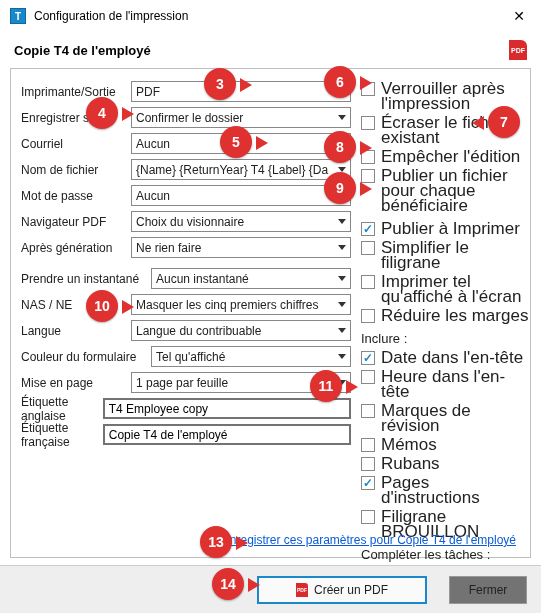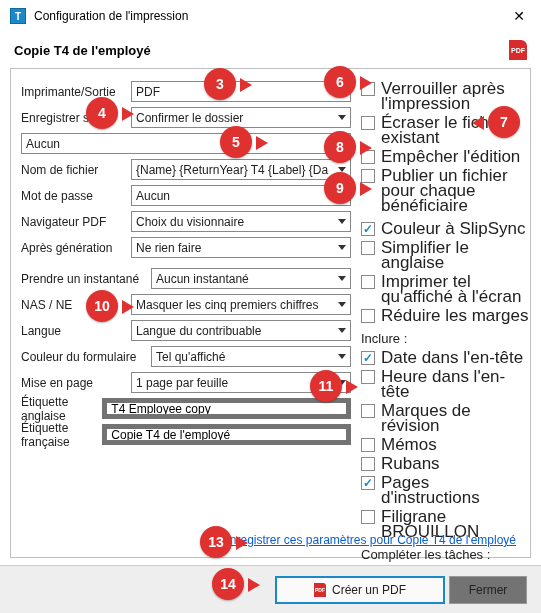--- a/index.html
+++ b/index.html
@@ -22,36 +22,36 @@
 .cols { display:flex; gap:10px; }
 .left { flex:0 0 330px; }
 .right { flex:1; }
 
 .row { display:flex; align-items:center; margin-bottom:5px; height:21px; }
 .row .label { width:110px; font-size:12px; color:#222; }
 .row .combo { flex:1; position:relative; }
 .combo select, .combo .box { width:100%; height:21px; border:1px solid #888; background:#fff; padding:0 4px; font-size:12px; color:#222; }
 .combo .box { display:flex; align-items:center; position:relative; }
 .combo .box::after { content:""; position:absolute; right:4px; top:7px; border-left:4px solid transparent; border-right:4px solid transparent; border-top:5px solid #333; }
-.textinput { width:100%; height:21px; border:5px solid #737373; padding:0 4px; font-size:12px; }
+.textinput { width:100%; height:21px; border:2px solid #737373; padding:0 4px; font-size:12px; }
 
 .cb-row { display:flex; align-items:flex-start; margin-bottom:4px; gap:6px; line-height:15px; }
 .cb { width:14px; height:14px; border:1px solid #888; flex:0 0 14px; display:flex; align-items:center; justify-content:center; margin-top:1px; background:#fff; }
 .cb.checked::before { content:"✓"; font-size:12px; color:#1a88c9; font-weight:bold; line-height:12px; }
 .cb-row .lbl { font-size:17px; color:#222; }
 
 .section-title { font-size:13px; color:#222; margin:8px 0 4px 0; }
 
 .task-combo { width:100%; height:22px; border:1px solid #888; background:#fff; margin-bottom:6px; position:relative; }
 .task-combo::after { content:""; position:absolute; right:4px; top:7px; border-left:4px solid transparent; border-right:4px solid transparent; border-top:5px solid #333; }
 
 .link-row { position:absolute; bottom:10px; right:14px; }
 .link-row a { color:#0b5cd6; font-size:12px; text-decoration:underline; cursor:pointer; }
 
-.footer { position:absolute; bottom:0; left:0; right:0; height:48px; background:#eee; border-top:1px solid #ccc; display:flex; align-items:center; justify-content:flex-end; padding:0 14px; gap:4px; }
+.footer { position:absolute; bottom:0; left:0; right:0; height:48px; background:#eee; border-top:1px solid #ccc; display:flex; align-items:center; justify-content:flex-end; padding:0 14px; gap:22px; }
 .btn { height:28px; min-width:78px; border:1px solid #999; background:#737373; display:flex; align-items:center; justify-content:center; gap:6px; font-size:12px; color:#222; cursor:pointer; padding:0 12px; }
 .btn.primary { min-width:170px; border:2px solid #1a88c9; background:#fafafa; }
 .btn .mini-pdf { width:12px; height:14px; background:#d92b2b; border-top-right-radius:3px; display:flex; align-items:center; justify-content:center; }
 .btn .mini-pdf span { color:#fff; font-size:5px; font-weight:bold; }
 
 .callout { position:absolute; width:40px; height:40px; pointer-events:none; z-index:50; }
 .callout .tail { position:absolute; right:-8px; top:14px; border-top:7px solid transparent; border-bottom:7px solid transparent; border-left:12px solid #e03131; }
 .callout.left-tail .tail { right:auto; left:-8px; border-left:none; border-right:12px solid #e03131; }
 .callout .bubble { position:absolute; left:0; top:4px; width:32px; height:32px; background:#e03131; border-radius:50%; display:flex; align-items:center; justify-content:center; color:#fff; font-weight:bold; font-size:14px; box-shadow:0 1px 2px rgba(0,0,0,.3); }
 .callout.left-tail .bubble { left:8px; }
@@ -92,20 +92,21 @@
       <div class="row">
           <div class="label">Enregistrer sous</div>
         <div class="combo">
             <div class="box">
               <span>Confirmer le dossier</span>
             </div>
           </div>
         </div>
 
       <div class="row">
+          <div class="label">Courriel</div>
         <div class="combo">
             <div class="box">
               <span>Aucun</span>
             </div>
           </div>
         </div>
 
       <div class="row">
           <div class="label">Nom de fichier</div>
         <div class="combo">
@@ -210,25 +211,25 @@
       <div class="cb-row">
           <div class="cb"></div>
           <div class="lbl">Empêcher l'édition</div>
         </div>
       <div class="cb-row">
           <div class="cb"></div>
           <div class="lbl">Publier un fichier pour chaque bénéficiaire</div>
         </div>
       <div class="cb-row" style="margin-top:8px;">
           <div class="cb checked"></div>
-          <div class="lbl">Couleur à SlipSync</div>
-        </div>
-      <div class="cb-row">
-          <div class="cb"></div>
-          <div class="lbl">Simplifier le anglaise</div>
+          <div class="lbl">Publier à Imprimer</div>
+        </div>
+      <div class="cb-row">
+          <div class="cb"></div>
+          <div class="lbl">Simplifier le filigrane</div>
         </div>
       <div class="cb-row">
           <div class="cb"></div>
           <div class="lbl">Imprimer tel qu'affiché à l'écran</div>
         </div>
       <div class="cb-row">
           <div class="cb"></div>
           <div class="lbl">Réduire les marges</div>
         </div>
 

